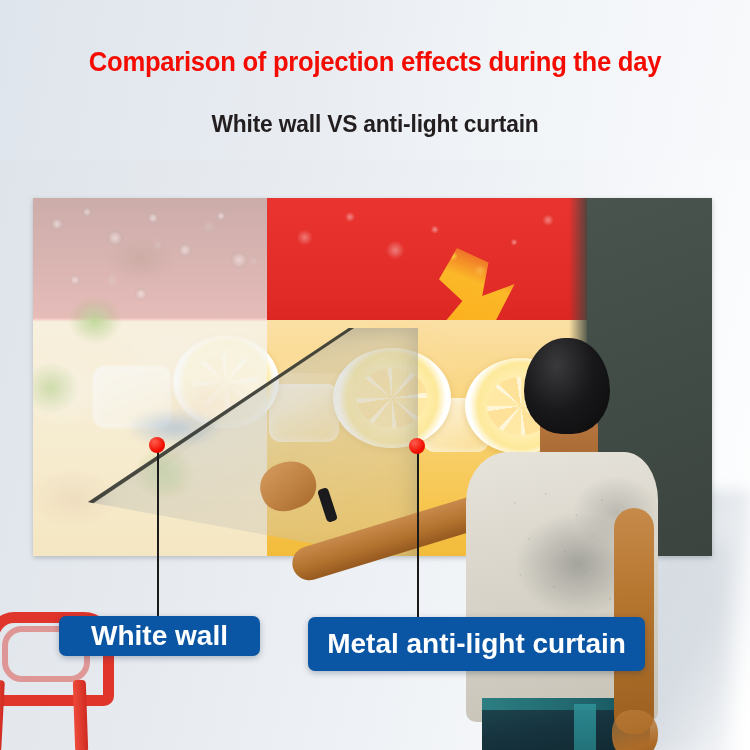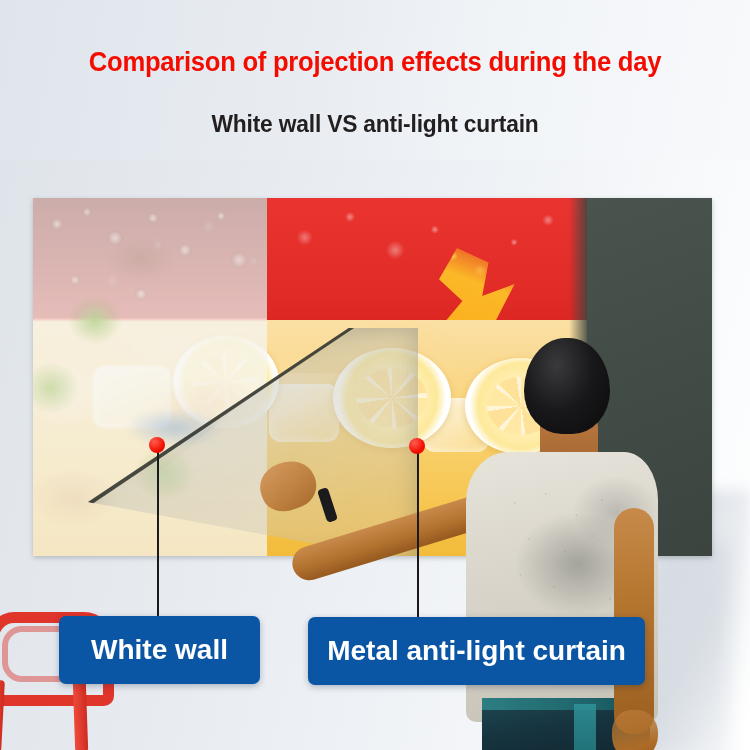--- a/index.html
+++ b/index.html
@@ -219,22 +219,22 @@
   
   .leader{position:absolute;width:2px;background:#1a1a1a;}
   .dot{position:absolute;width:16px;height:16px;border-radius:50%;
     background:radial-gradient(circle at 34% 30%,#ff5d4e,#f10d00 62%,#d30800 100%);}
 
   
   .callout{position:absolute;border-radius:7px;background:#0b56a4;
     display:flex;align-items:center;justify-content:center;
     color:#ffffff;font-weight:bold;white-space:nowrap;
     box-shadow:0 2px 6px rgba(20,40,70,.30);}
-  #callout-white-wall{left:59px;top:616px;width:201px;height:68px;font-size:28px;}
-  #callout-curtain{left:308px;top:617px;width:337px;height:68px;font-size:28px;}
+  #callout-white-wall{left:59px;top:616px;width:201px;height:40px;font-size:28px;}
+  #callout-curtain{left:308px;top:617px;width:337px;height:54px;font-size:28px;}
 </style>
 </head>
 <body>
 
 <div id="stage">
 
   <div class="title-main">Comparison of projection effects during the day</div>
   <div class="title-sub">White wall VS anti-light curtain</div>
 
   <div id="photo">

